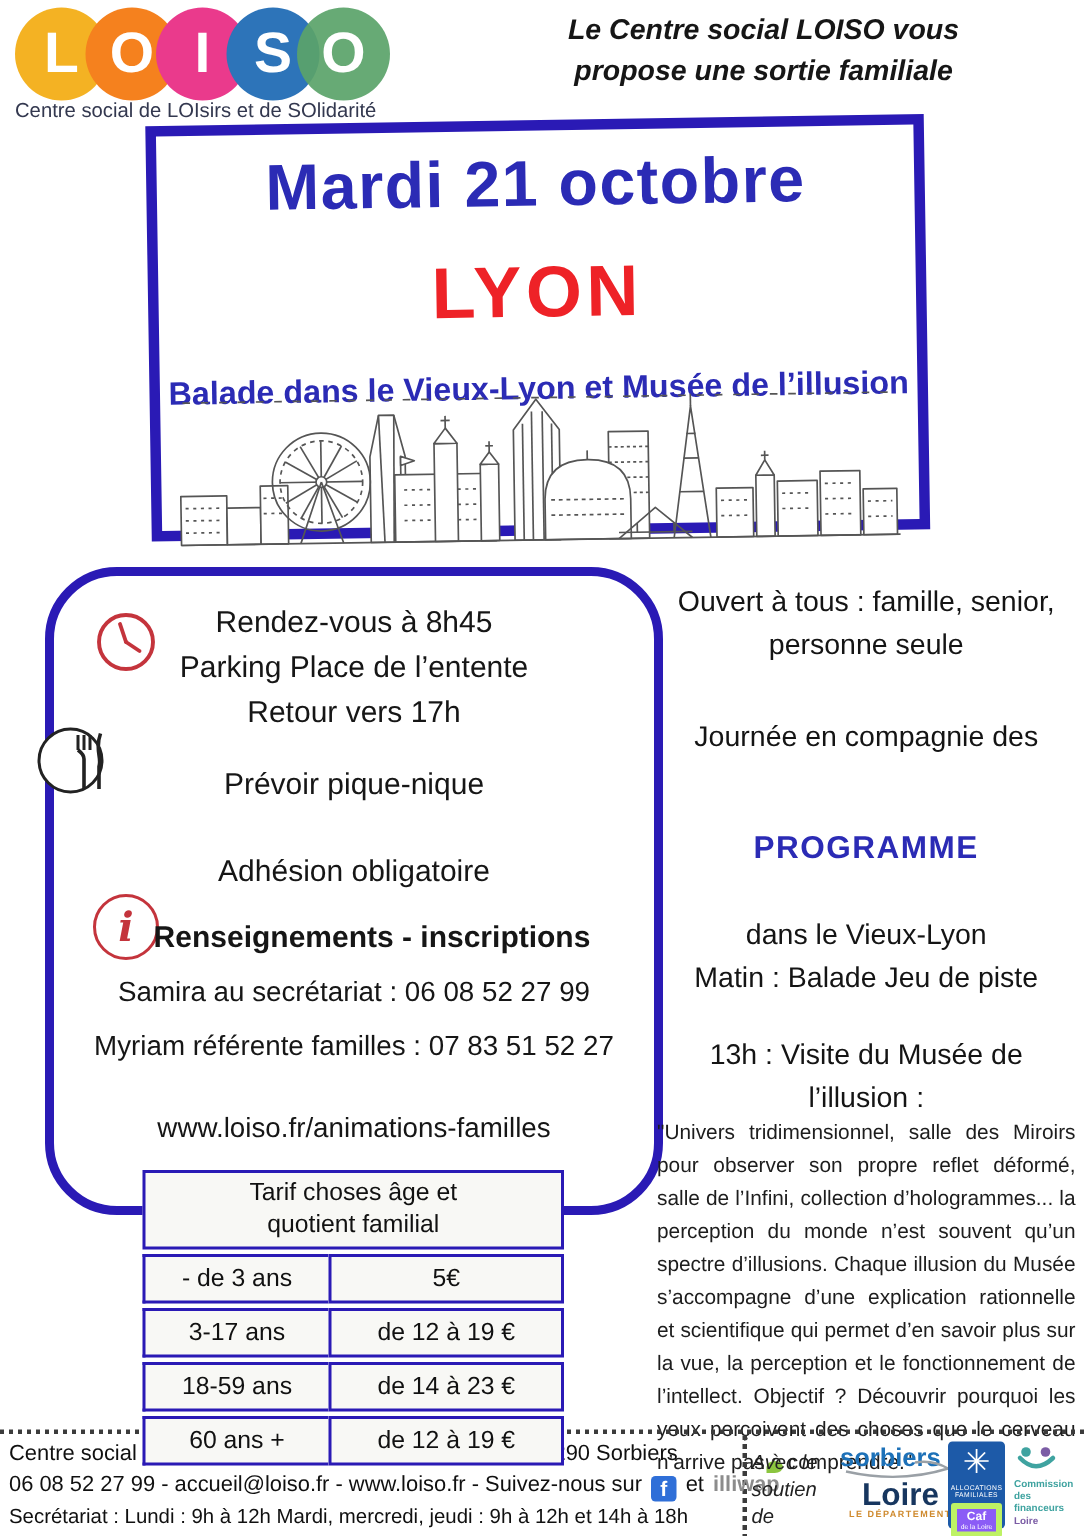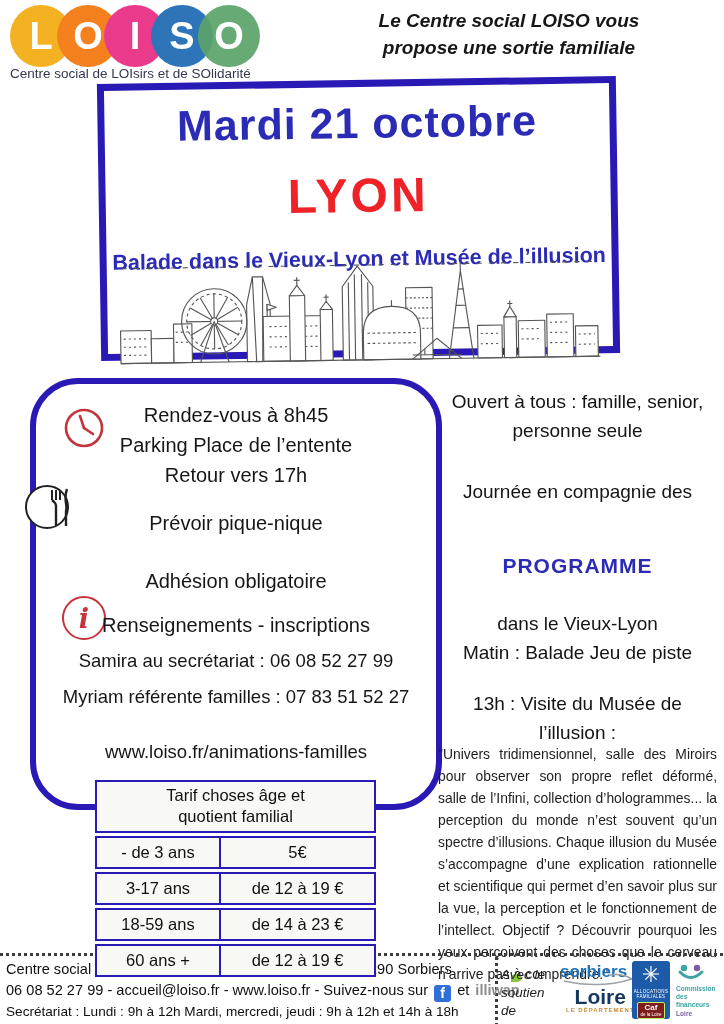--- a/index.html
+++ b/index.html
@@ -27,21 +27,21 @@
   .title-city{margin-top:20px;font-size:48px;font-weight:800;color:#ee2227;letter-spacing:3px;}
   .title-sub{margin-top:24px;font-size:21.5px;font-weight:700;color:#2b2bb5;}
   .skyline{position:absolute;left:8px;bottom:-14px;width:489px;height:102px;z-index:2;}
   
   .info-box{position:absolute;left:30px;top:378px;width:400px;height:420px;
     border:6px solid #2a1ab5;border-radius:48px;background:#fff;}
   .ib{position:absolute;left:0;width:100%;text-align:center;color:#161616;}
   .ib-meeting{top:16px;font-size:20px;line-height:1.5;font-weight:500;}
   .ib-picnic{top:128px;font-size:20px;font-weight:500;}
   .ib-adhesion{top:186px;font-size:20px;font-weight:500;}
-  .ib-rens{top:230px;font-size:20px;font-weight:400;}
+  .ib-rens{top:230px;font-size:20px;font-weight:700;padding-left:12px;}
   .ib-contact{font-size:18.5px;font-weight:500;}
   .ib-c1{top:266px;} .ib-c2{top:302px;}
   .ib-reglement{top:352px;font-size:18.5px;line-height:1.75;font-weight:500;}
   .icon-abs{position:absolute;}
   .clock-icon{left:26px;top:22px;width:44px;height:44px;}
   .cutlery-icon{left:-14px;top:96px;width:54px;height:54px;}
   .info-icon{left:26px;top:212px;width:44px;height:44px;border:2.5px solid #c4343c;
     border-radius:50%;box-sizing:border-box;display:flex;align-items:center;justify-content:center;
     font-family:"DejaVu Serif", serif;font-style:italic;font-weight:bold;color:#c4343c;font-size:27px;background:#fff;}
   
@@ -79,21 +79,21 @@
     font-size:13.5px;line-height:1.35;color:#222;}
   .sorbiers{position:absolute;left:560px;top:962px;color:#1d71b8;font-size:17px;font-weight:700;}
   .sorbiers-swoosh{position:absolute;left:2px;top:9px;width:76px;height:16px;}
   .loire{position:absolute;left:566px;top:986px;text-align:center;}
   .loire-name{font-size:21px;font-weight:800;color:#17365f;line-height:1;}
   .loire-dept{font-size:6px;font-weight:bold;color:#cf8a2e;letter-spacing:1px;}
   .caf{position:absolute;left:632px;top:961px;width:38px;height:58px;background:#1d5aa8;
     border-radius:3px;text-align:center;color:#fff;}
   .caf-glyph{font-size:22px;line-height:28px;}
   .caf-alloc{font-size:4.5px;line-height:1.2;letter-spacing:.3px;}
-  .caf-box{margin:2px auto 0;width:26px;background:#7f1d1d;border:1px solid #bef264;border-radius:2px;padding:1px 0;}
+  .caf-box{margin:2px auto 0;width:26px;background:#8b5cf6;border:4px solid #bef264;border-radius:2px;padding:1px 0;}
   .caf-name{font-size:8px;font-weight:bold;line-height:1;}
   .caf-sub{font-size:4.5px;line-height:1.2;}
   .commission{position:absolute;left:676px;top:963px;width:46px;text-align:left;}
   .commission-text1{font-size:6.6px;font-weight:bold;color:#3fa3a0;line-height:1.25;}
   .commission-text2{font-size:6.6px;font-weight:bold;color:#7b5ca5;line-height:1.25;}
 </style>
 </head>
 <body>
 
 <div class="page">

